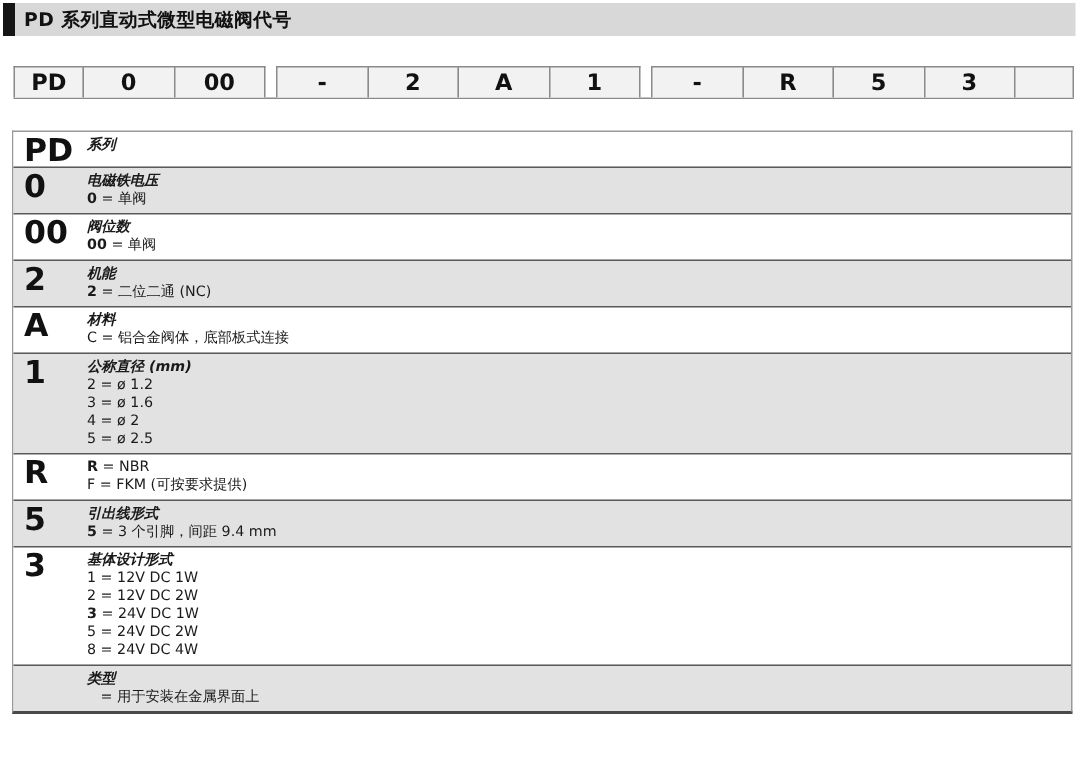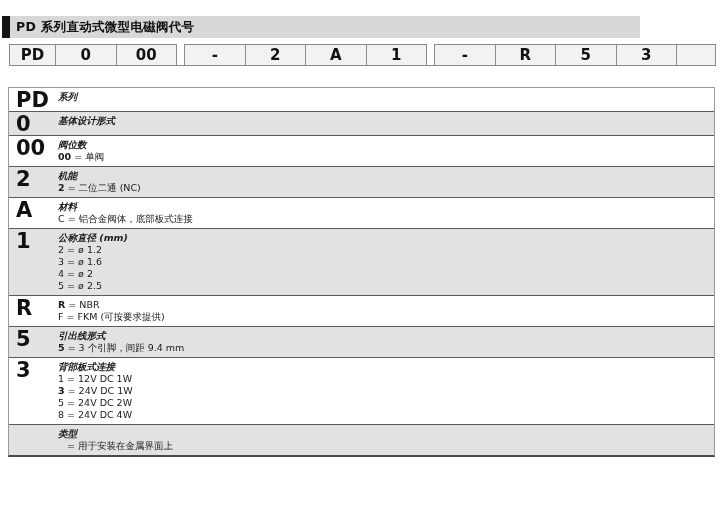--- a/index.html
+++ b/index.html
@@ -14,21 +14,21 @@
   *{box-sizing:border-box;margin:0;padding:0;}
   html,body{background:#ffffff;}
   body{
     width:720px;height:519px;overflow:hidden;
     font-family:"DejaVu Sans","Liberation Sans",sans-serif;
     color:#1a1a1a;
   }
   .page{position:relative;width:720px;height:519px;background:#fff;}
   
   .title-bar{
-    position:absolute;left:2px;top:16px;width:638px;height:22px;
+    position:absolute;left:2px;top:2px;width:715px;height:22px;
     background:var(--titlebar);
     display:flex;align-items:center;
   }
   .accent-bar{width:8px;height:22px;background:var(--accent);flex:0 0 auto;}
   .title-text{font-size:12.5px;font-weight:bold;margin-left:6px;letter-spacing:0.3px;color:#111;}
   
   .code-row{
     position:absolute;left:9px;top:44px;width:707px;height:22px;
     display:flex;align-items:stretch;
     border-bottom:1px solid var(--box-border);
@@ -91,21 +91,22 @@
   <div class="legend-table">
       <div class="legend-row">
         <div class="row-code">PD</div>
         <div class="row-desc">
           <div class="row-title">系列</div>
         </div>
       </div>
       <div class="legend-row shaded">
         <div class="row-code">0</div>
         <div class="row-desc">
-          <div class="row-title">基体设计形式</div>
+          <div class="row-title">电磁铁电压</div>
+          <div class="row-value"><span class="value-key sel">0</span> = 单阀</div>
         </div>
       </div>
       <div class="legend-row">
         <div class="row-code">00</div>
         <div class="row-desc">
           <div class="row-title">阀位数</div>
           <div class="row-value"><span class="value-key sel">00</span> = 单阀</div>
         </div>
       </div>
       <div class="legend-row shaded">
@@ -142,22 +143,23 @@
       <div class="legend-row shaded">
         <div class="row-code">5</div>
         <div class="row-desc">
           <div class="row-title">引出线形式</div>
           <div class="row-value"><span class="value-key sel">5</span> = 3 个引脚，间距 9.4 mm</div>
         </div>
       </div>
       <div class="legend-row">
         <div class="row-code">3</div>
         <div class="row-desc">
-          <div class="row-title">背部板式连接</div>
+          <div class="row-title">基体设计形式</div>
           <div class="row-value"><span class="value-key">1</span> = 12V DC 1W</div>
+          <div class="row-value"><span class="value-key">2</span> = 12V DC 2W</div>
           <div class="row-value"><span class="value-key sel">3</span> = 24V DC 1W</div>
           <div class="row-value"><span class="value-key">5</span> = 24V DC 2W</div>
           <div class="row-value"><span class="value-key">8</span> = 24V DC 4W</div>
         </div>
       </div>
       <div class="legend-row shaded">
         <div class="row-code"></div>
         <div class="row-desc">
           <div class="row-title">类型</div>
           <div class="row-value"><span class="value-key">&nbsp;&nbsp;</span> = 用于安装在金属界面上</div>

